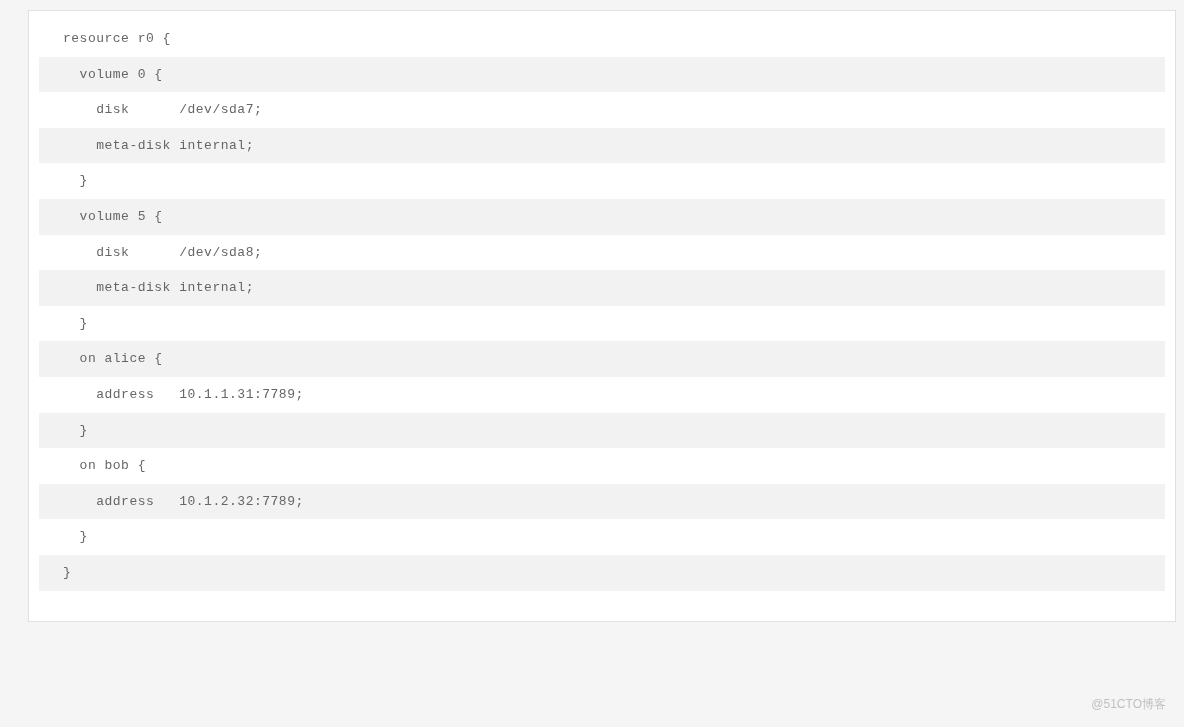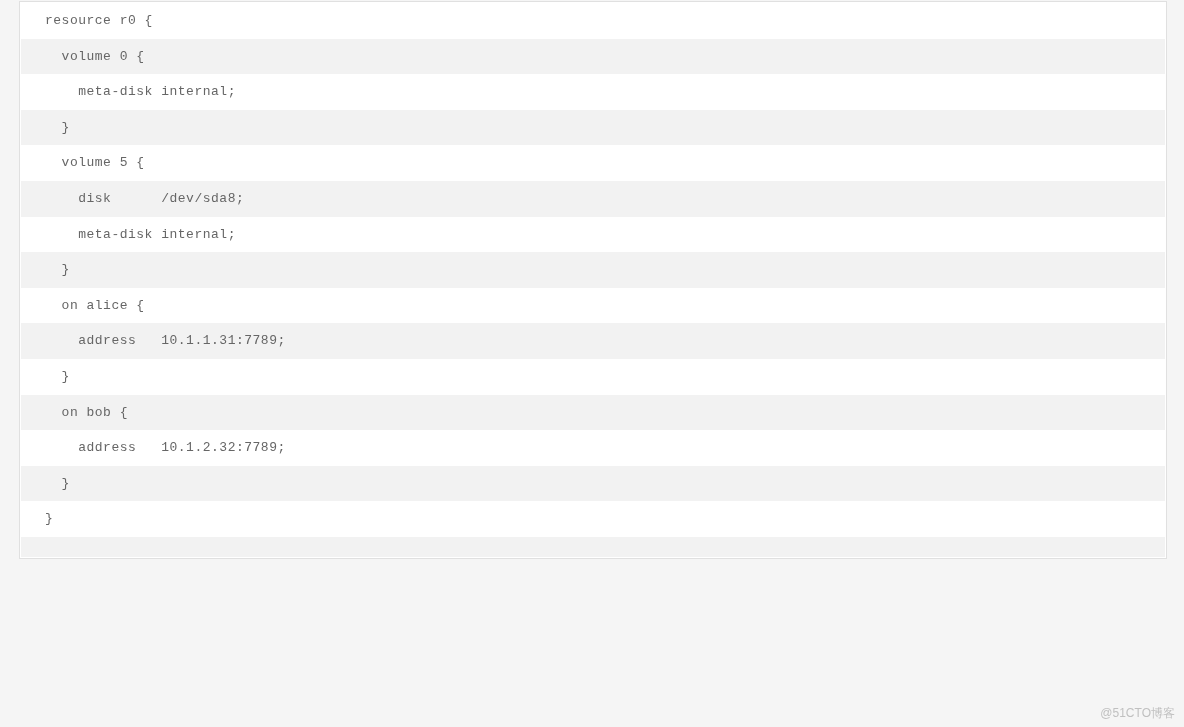--- a/index.html
+++ b/index.html
@@ -1,15 +1,15 @@
 <!DOCTYPE html>
 <html><head>
 <meta charset="utf-8">
 <style>
-  * { margin: 0; padding: 1px; box-sizing: border-box; }
+  * { margin: 0; padding: 10px; box-sizing: border-box; }
   body {
     background: #f5f5f5;
     font-family: "Courier New", Consolas, monospace;
     font-size: 13px;
     color: #666;
     padding: 0;
     width: 1184px;
   }
   .code-block {
     background: #fff;
@@ -37,20 +37,21 @@
     color: #c0c0c0;
     font-family: Arial, sans-serif;
   }
 </style>
 </head>
 <body>
 
 <div class="code-block">
   <div class="line">resource r0 {</div>
   <div class="line">  volume 0 {</div>
+  <div class="line">    disk      /dev/sda7;</div>
   <div class="line">    meta-disk internal;</div>
   <div class="line">  }</div>
   <div class="line">  volume 5 {</div>
   <div class="line">    disk      /dev/sda8;</div>
   <div class="line">    meta-disk internal;</div>
   <div class="line">  }</div>
   <div class="line">  on alice {</div>
   <div class="line">    address   10.1.1.31:7789;</div>
   <div class="line">  }</div>
   <div class="line">  on bob {</div>

